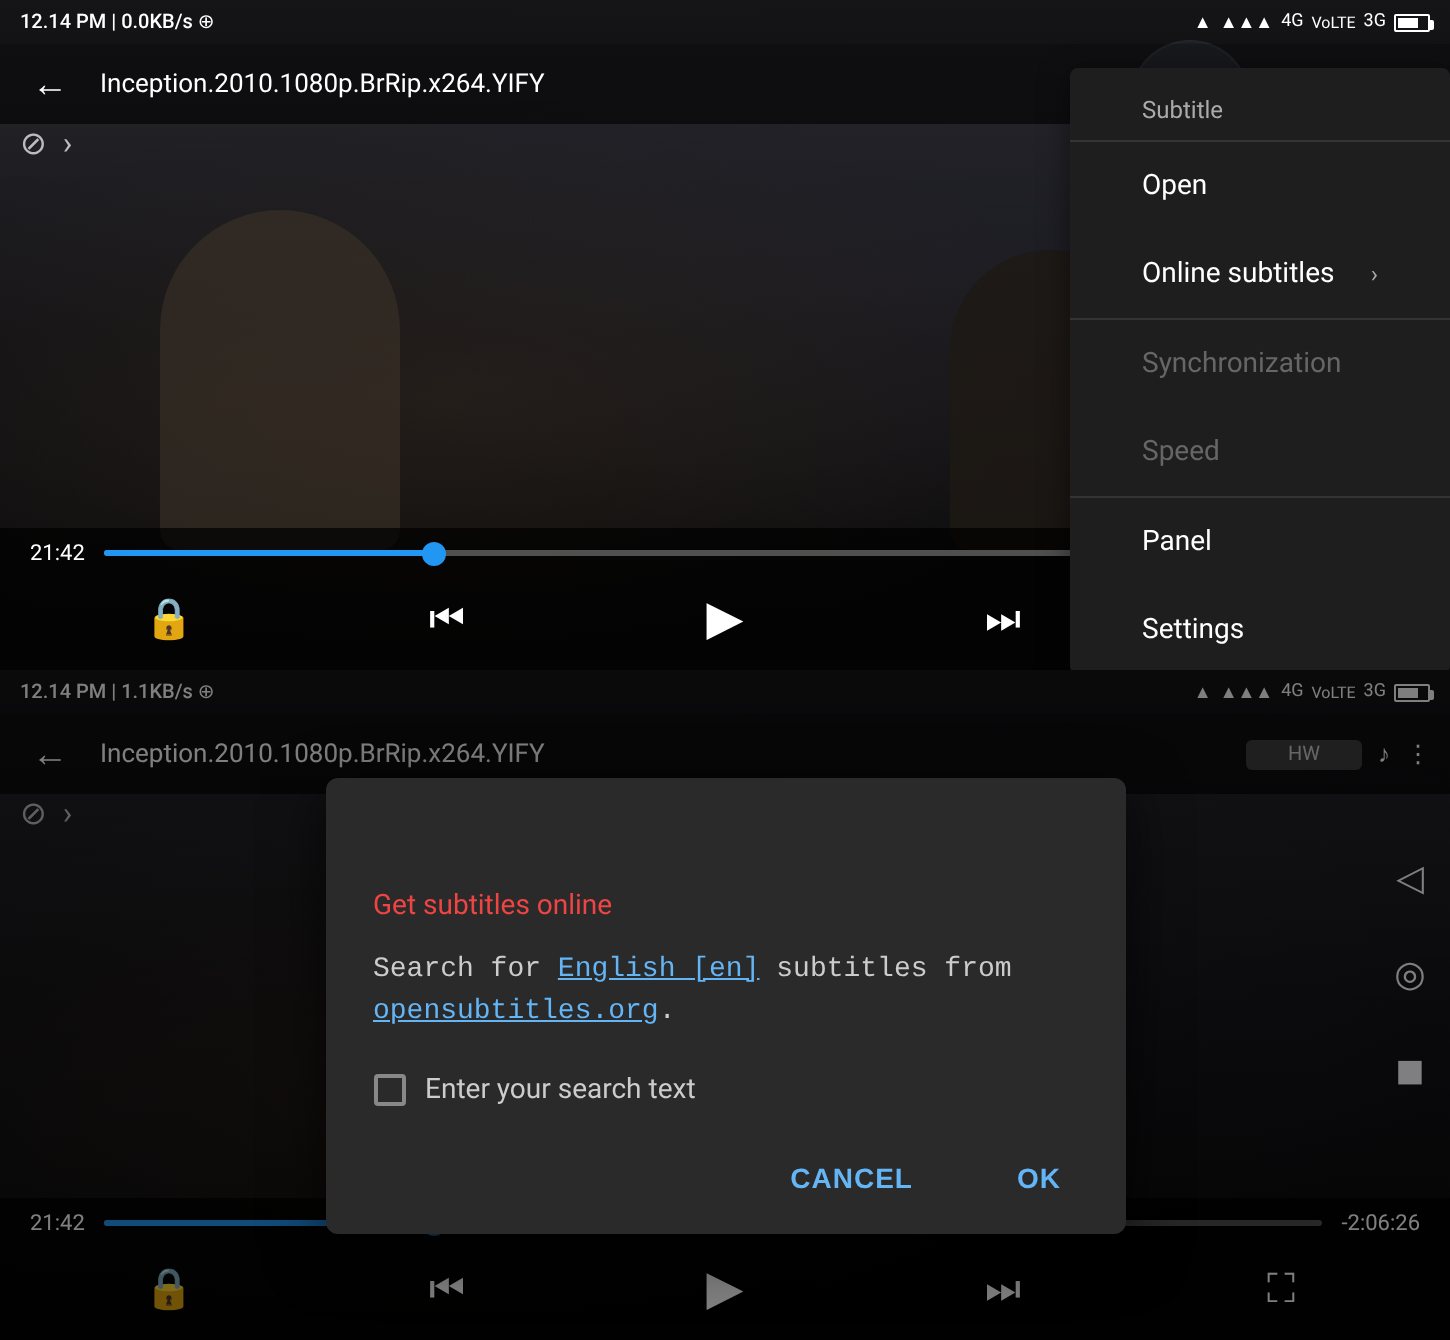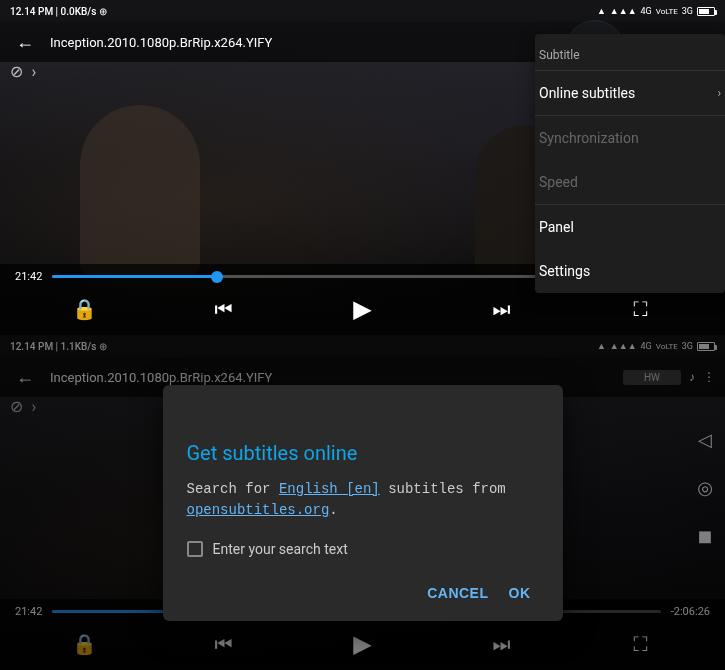--- a/index.html
+++ b/index.html
@@ -250,21 +250,21 @@
       position: absolute;
       top: 34px; right: 0;
       width: 190px;
       background: #1e1e1e;
       border-radius: 4px;
       z-index: 50;
       box-shadow: 0 4px 15px rgba(0,0,0,0.5);
       overflow: hidden;
     }
     .menu-item {
-      padding: 14px 4px;
+      padding: 14px 36px;
       color: #fff;
       font-size: 14px;
       display: flex;
       align-items: center;
       justify-content: space-between;
       cursor: pointer;
     }
     .menu-item.disabled {
       color: #666;
     }
@@ -308,22 +308,22 @@
       top: 50%; left: 50%;
       transform: translate(-50%, -50%);
       width: 400px;
       background: #2a2a2a;
       border-radius: 6px;
       z-index: 30;
       padding: 24px 24px 16px;
       box-shadow: 0 8px 30px rgba(0,0,0,0.7);
     }
     .dialog-title {
-      color: #0ea5e9;
-      font-size: 20px;
+      color: #ef4444;
+      font-size: 14px;
       margin-bottom: 14px;
       margin-top: 32px;
     }
     .dialog-body {
       color: #ccc;
       font-size: 14px;
       line-height: 1.5;
       margin-bottom: 20px;
       font-family: Liberation Mono, monospace;
     }
@@ -344,21 +344,21 @@
       background: transparent;
       flex-shrink: 0;
     }
     .checkbox-label {
       color: #ccc;
       font-size: 14px;
     }
     .dialog-buttons {
       display: flex;
       justify-content: flex-end;
-      gap: 4px;
+      gap: 36px;
     }
     .dialog-btn {
       color: #64B5F6;
       font-size: 14px;
       font-weight: 600;
       background: none;
       border: none;
       cursor: pointer;
       padding: 4px 8px;
       text-transform: uppercase;
@@ -479,20 +479,23 @@
       <div class="ctrl-btn">⛶</div>
     </div>
   </div>
 
   <div class="dropdown-menu">
     <div class="menu-item" style="color:#aaa; font-size:12px; padding-bottom:8px;">
       <span>Subtitle</span>
     </div>
     <div class="menu-divider"></div>
     <div class="menu-item">
+      <span>Open</span>
+    </div>
+    <div class="menu-item">
       <span>Online subtitles</span>
       <span class="chevron">›</span>
     </div>
     <div class="menu-divider"></div>
     <div class="menu-item disabled">
       <span>Synchronization</span>
     </div>
     <div class="menu-item disabled">
       <span>Speed</span>
     </div>

